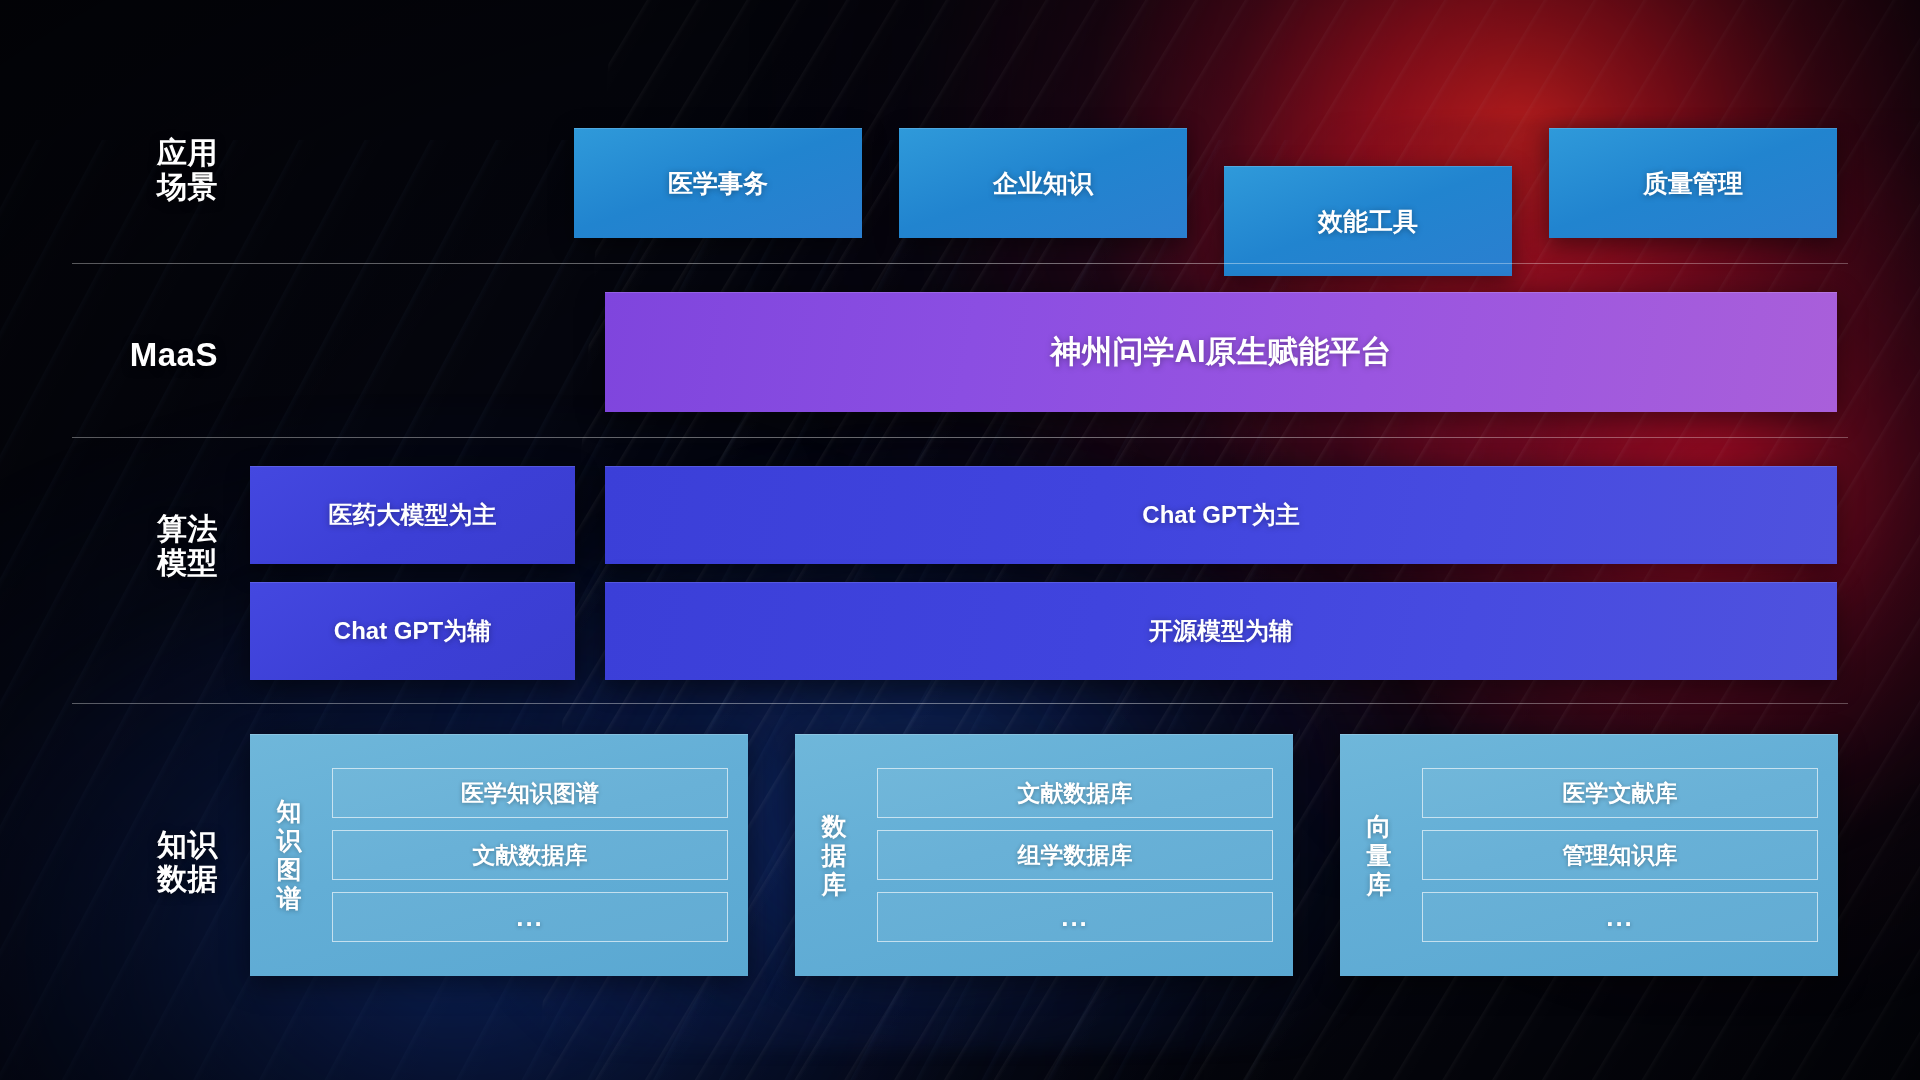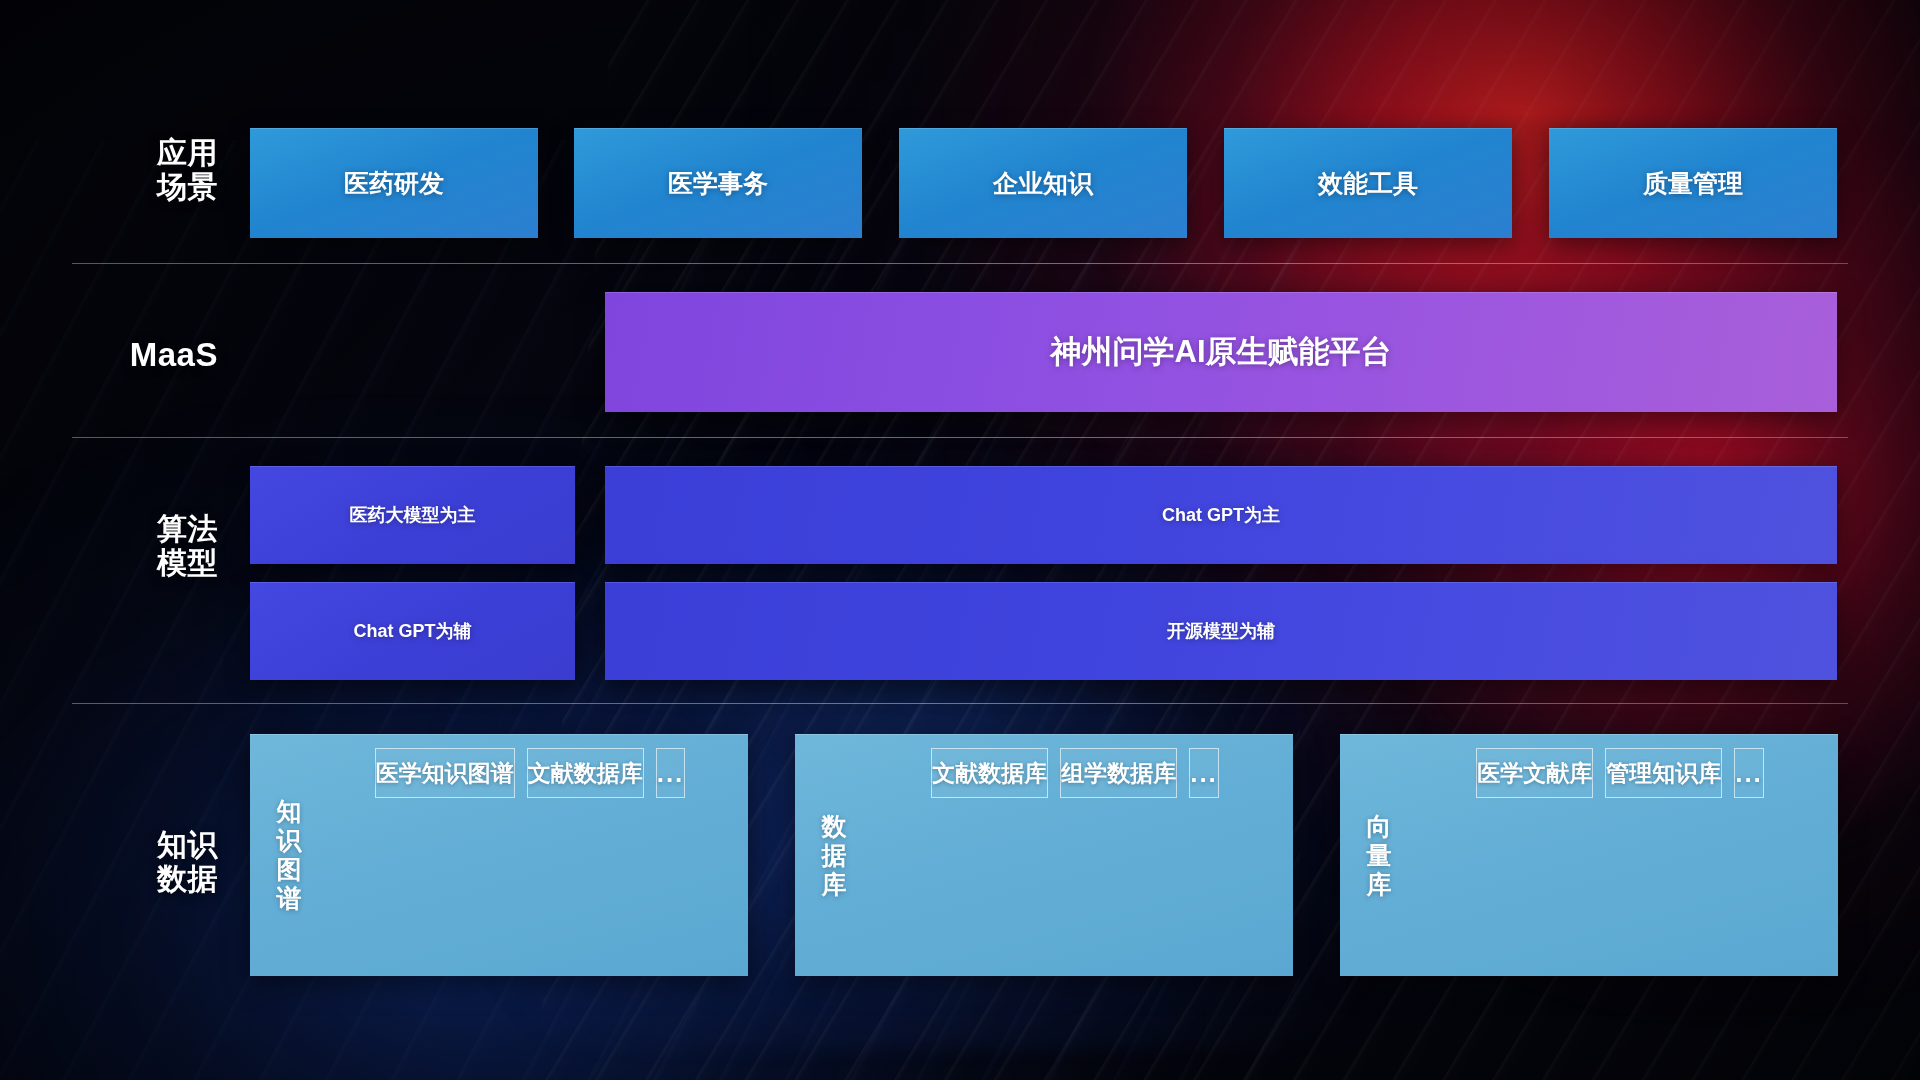--- a/index.html
+++ b/index.html
@@ -133,40 +133,40 @@
     background:linear-gradient(150deg,#4448e0 0%,#3c3fd6 55%,#3a3dcf 100%);
     display:flex;align-items:center;justify-content:center;
     box-shadow:0 6px 22px rgba(0,0,0,.45), inset 0 1px 0 rgba(255,255,255,.13);
   }
   .algoRight{
     position:absolute;left:605px;width:1232px;height:98px;
     background:linear-gradient(100deg,#3b3fd8 0%,#4044de 40%,#474be0 70%,#4f52de 100%);
     display:flex;align-items:center;justify-content:center;
     box-shadow:0 6px 24px rgba(0,0,0,.45), inset 0 1px 0 rgba(255,255,255,.13);
   }
-  .algoLeft span,.algoRight span{font-size:18px;}
+  .algoLeft span,.algoRight span{font-size:24px;}
 
   
   .kPanel{
     position:absolute;top:734px;height:242px;
     background:linear-gradient(165deg,#6fb7da 0%,#63aed6 45%,#5aa8d2 100%);
     display:flex;align-items:stretch;
     box-shadow:0 8px 26px rgba(0,0,0,.45), inset 0 1px 0 rgba(255,255,255,.2);
   }
   .kSide{
     width:66px;flex:0 0 66px;
     display:flex;align-items:center;justify-content:center;
     color:#fff;font-weight:bold;font-size:25px;line-height:1.16;
     text-align:center;
     text-shadow:0 1px 5px rgba(0,0,0,.3);
     padding-left:6px;
   }
   .kSide .vtxt{display:block;width:30px;}
   .kItems{
-    flex:1;display:flex;flex-direction:row;
+    flex:1;display:flex;flex-direction:column;
     justify-content:center;gap:12px;
     padding:14px 20px 14px 10px;
   }
   .kItem{
     height:48px;
     border:1px solid rgba(255,255,255,.62);
     display:flex;align-items:center;justify-content:center;
     color:#fff;font-weight:bold;font-size:23px;
     background:rgba(255,255,255,.045);
     text-shadow:0 1px 4px rgba(0,0,0,.3);
@@ -192,30 +192,27 @@
   <div class="vign"></div>
 </div>
 
 <div id="sheet">
 
   <div class="rowlabel" style="top:136px;font-size:30px;">
     <div>应用</div>
     <div>场景</div>
   </div>
 
-  <div class="appTile" style="left:250px;width:288px;">
-    <span class="boxtext">医药研发</span>
-  </div>
   <div class="appTile" style="left:574px;width:288px;">
     <span class="boxtext">医学事务</span>
   </div>
   <div class="appTile" style="left:899px;width:288px;">
     <span class="boxtext">企业知识</span>
   </div>
-  <div class="appTile" style="left:1224px;width:288px;">
+  <div class="appTile" style="left:1224px;width:288px;margin-top:38px;">
     <span class="boxtext">效能工具</span>
   </div>
   <div class="appTile" style="left:1549px;width:288px;">
     <span class="boxtext">质量管理</span>
   </div>
 
   <div class="rowdiv" style="top:263px;"></div>
 
   <div class="rowlabel" style="top:337px;font-size:33px;">
     <div>MaaS</div>

